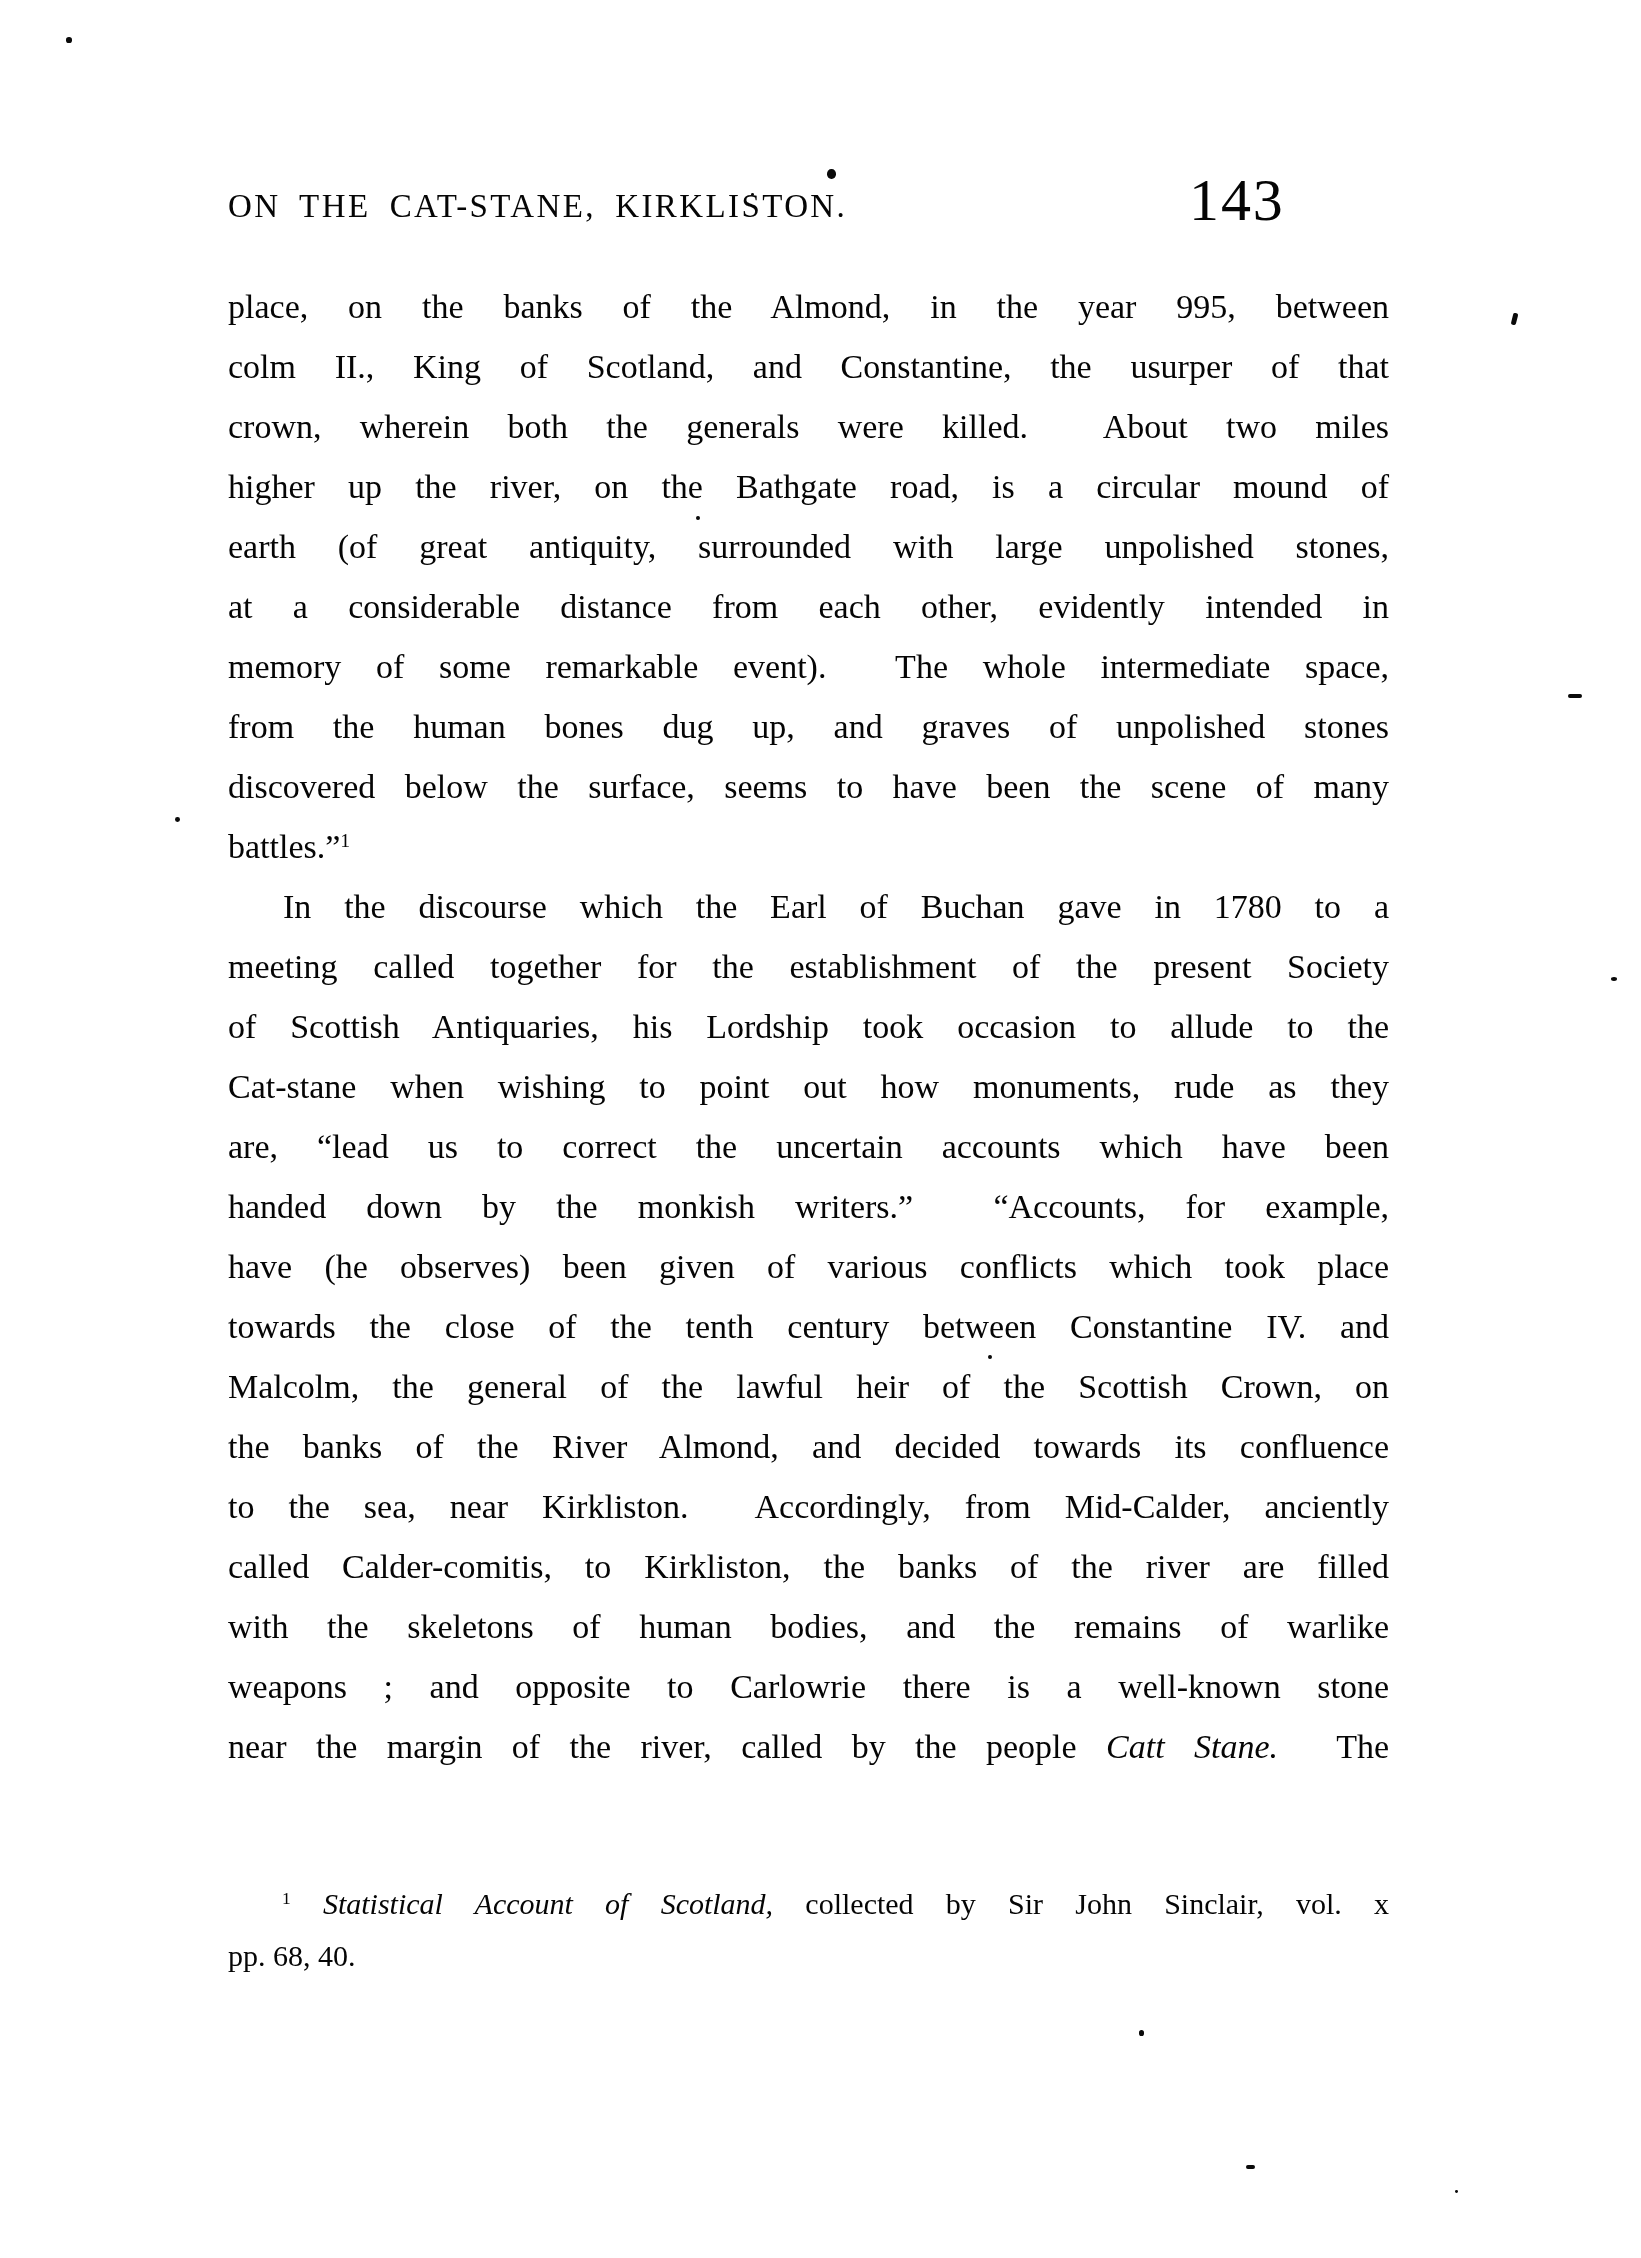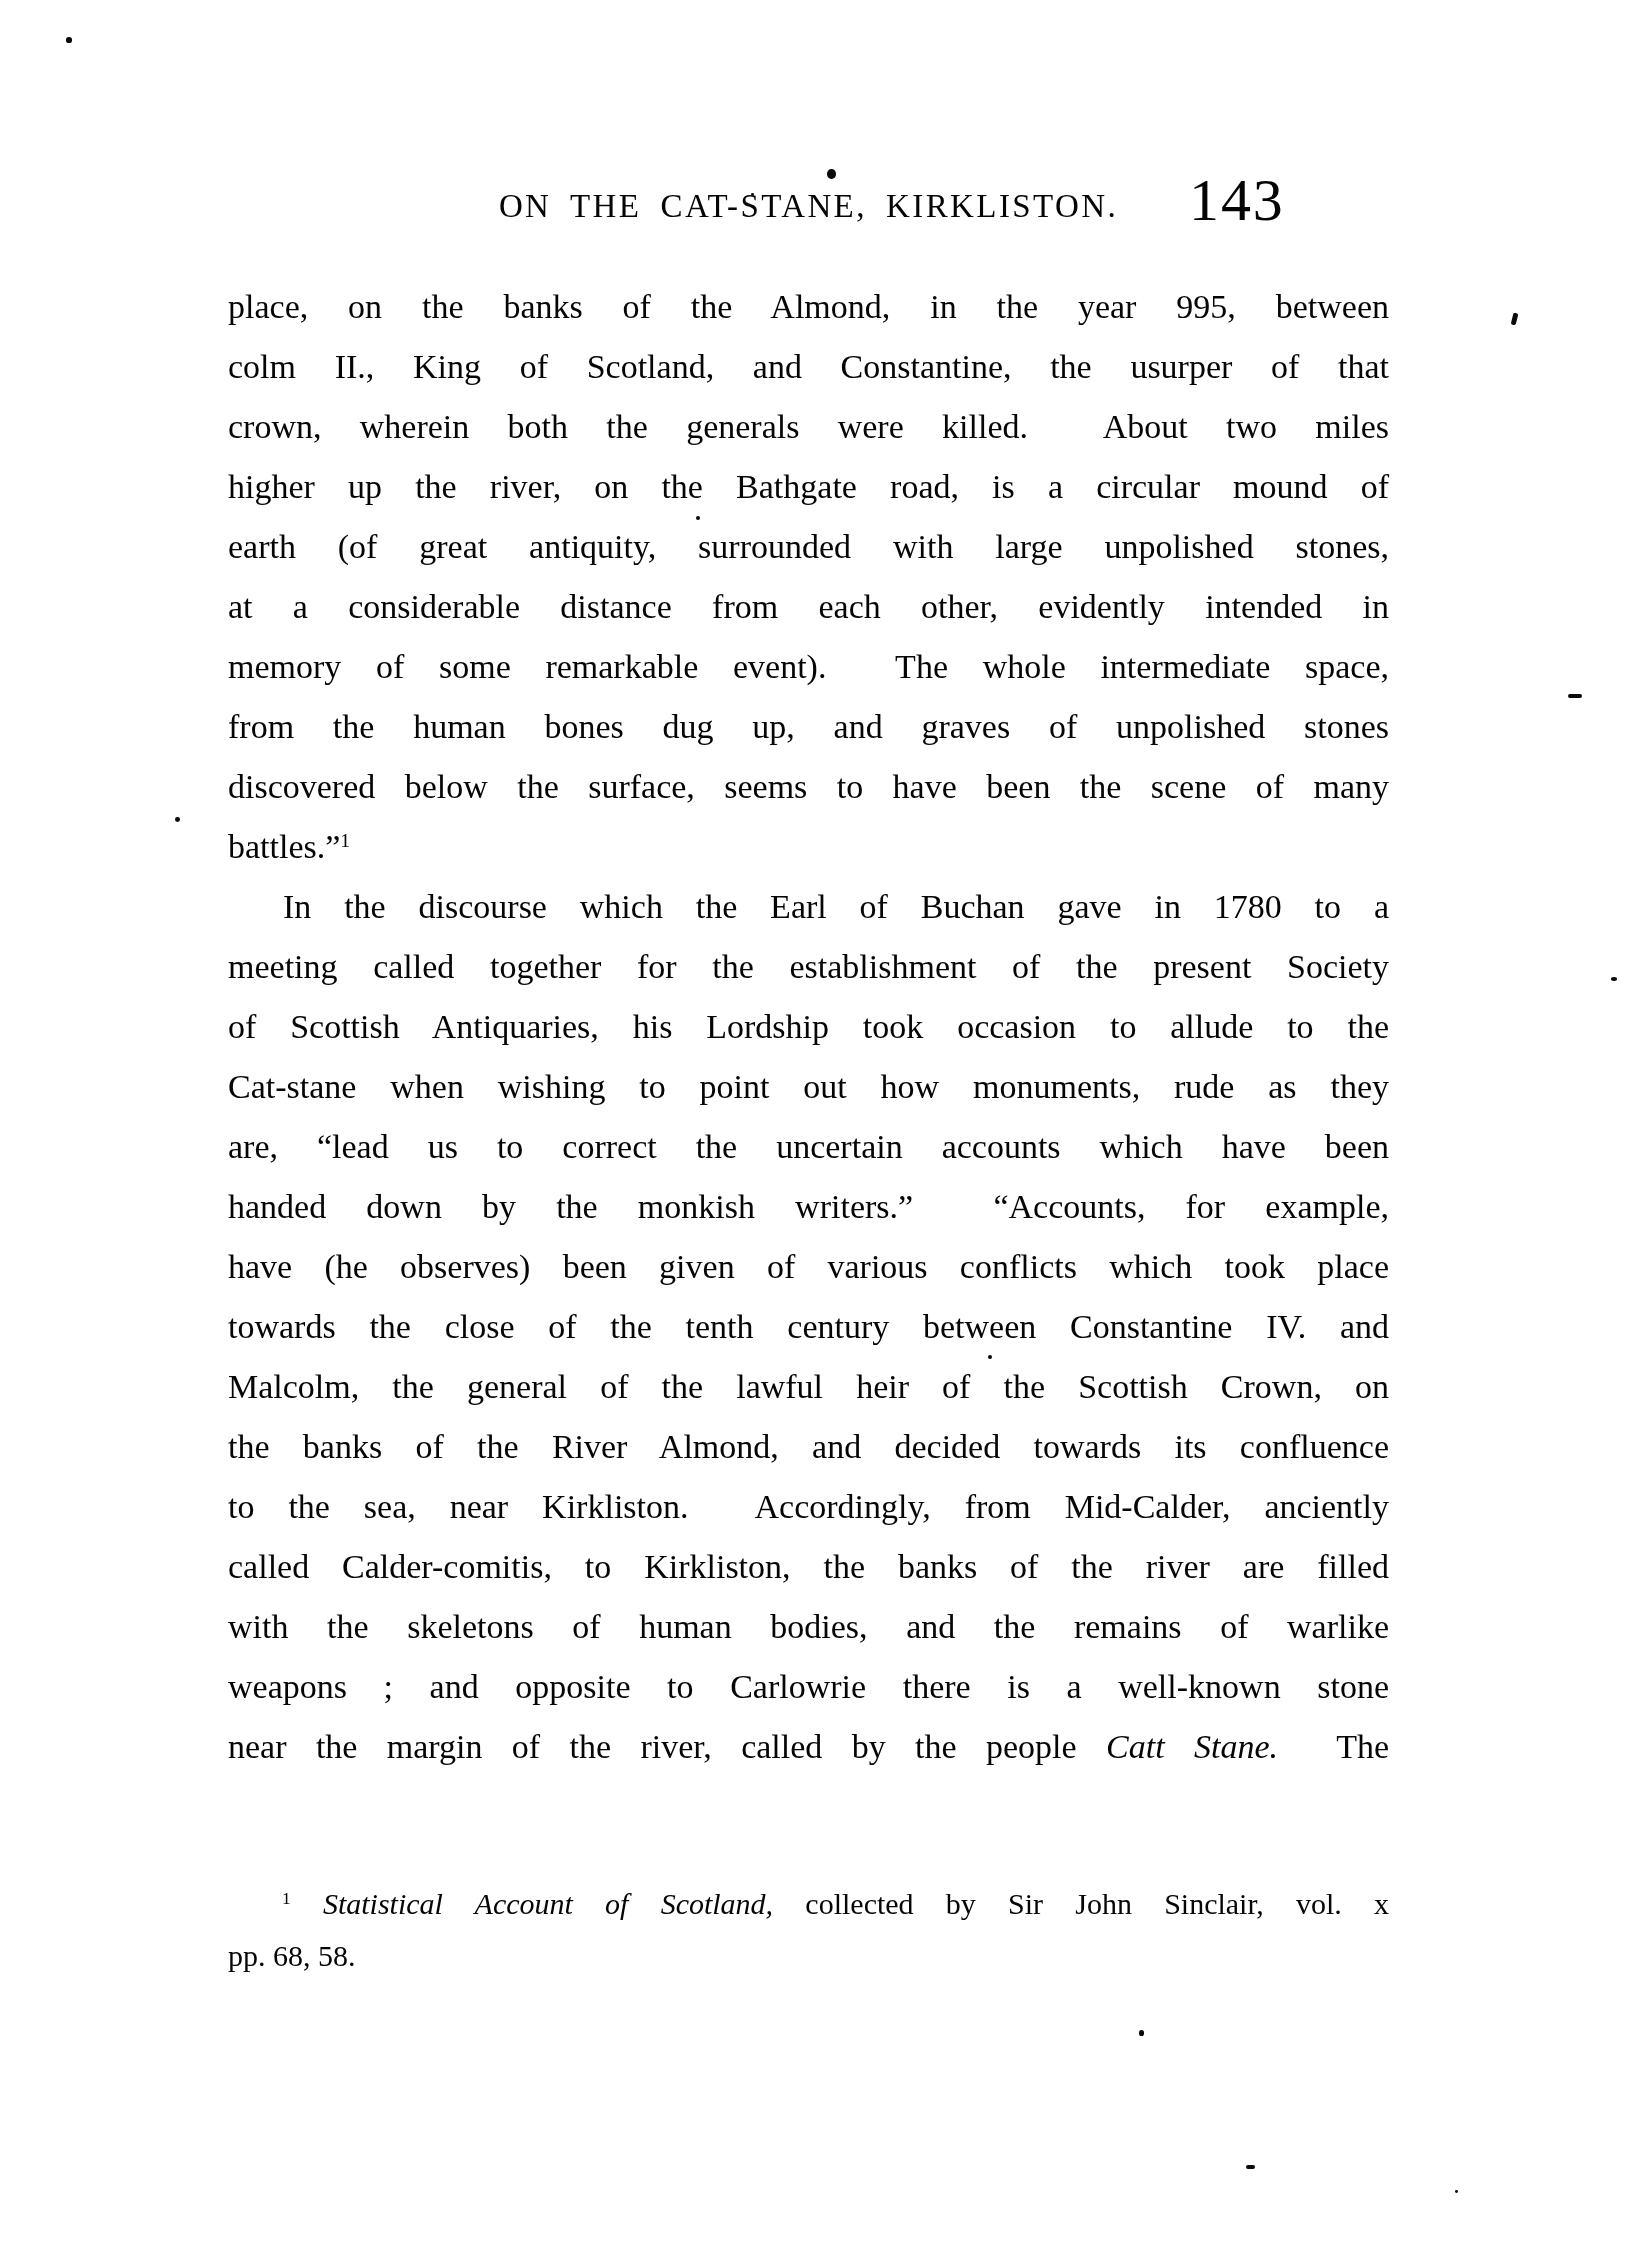--- a/index.html
+++ b/index.html
@@ -7,21 +7,20 @@
     position:relative;
     width:1641px;height:2259px;
     margin:0 auto;
     background:#ffffff;
     color:#050505;
     font-family:"Liberation Serif","DejaVu Serif",serif;
     overflow:hidden;
   }
   .running-head{
     position:absolute;left:228px;top:187px;width:1161px;
-    text-align:center;
     font-size:33px;line-height:38px;
     letter-spacing:2.4px;word-spacing:8.6px;
     white-space:nowrap;
   }
   .page-number{
     position:absolute;left:1189px;top:170px;
     font-size:60px;line-height:1;
     letter-spacing:1.9px;
   }
   .body-text{
@@ -92,21 +91,21 @@
       <div class="bl">called Calder-comitis, to Kirkliston, the banks of the river are filled</div>
       <div class="bl">with the skeletons of human bodies, and the remains of warlike</div>
       <div class="bl">weapons ; and opposite to Carlowrie there is a well-known stone</div>
       <div class="bl"><span>near the margin of the river, called by the people </span><i>Catt Stane.</i><span>&nbsp; The</span></div>
     </section>
 
   </main>
 
   <footer class="footnote">
     <div class="fl1"><sup class="fref">1</sup> <i>Statistical Account of Scotland,</i><span> collected by Sir John Sinclair, vol. x</span></div>
-    <div class="fl2">pp. 68, 58.</div>
+    <div class="fl2">pp. 68, 40.</div>
   </footer>
 
   <div class="spk" style="left:66px;  top:37px;   width:5.7px;  height:5.7px;"></div>
   <div class="spk" style="left:827px; top:169px;  width:8.6px;  height:9.6px;"></div>
   <div class="spk" style="left:751px; top:193px;  width:2.9px;  height:2.9px;"></div>
   <div class="spk bar" style="left:1512px;top:313px;  width:4.8px;  height:12.4px; transform:rotate(14deg);"></div>
   <div class="spk" style="left:696px; top:516px;  width:3.8px;  height:3.8px;"></div>
   <div class="spk bar" style="left:1568px;top:694px;  width:14.3px; height:3.8px;"></div>
   <div class="spk" style="left:175px; top:817px;  width:4.8px;  height:4.8px;"></div>
   <div class="spk" style="left:1611px;top:977px; width:5.7px;  height:3.8px;"></div>

